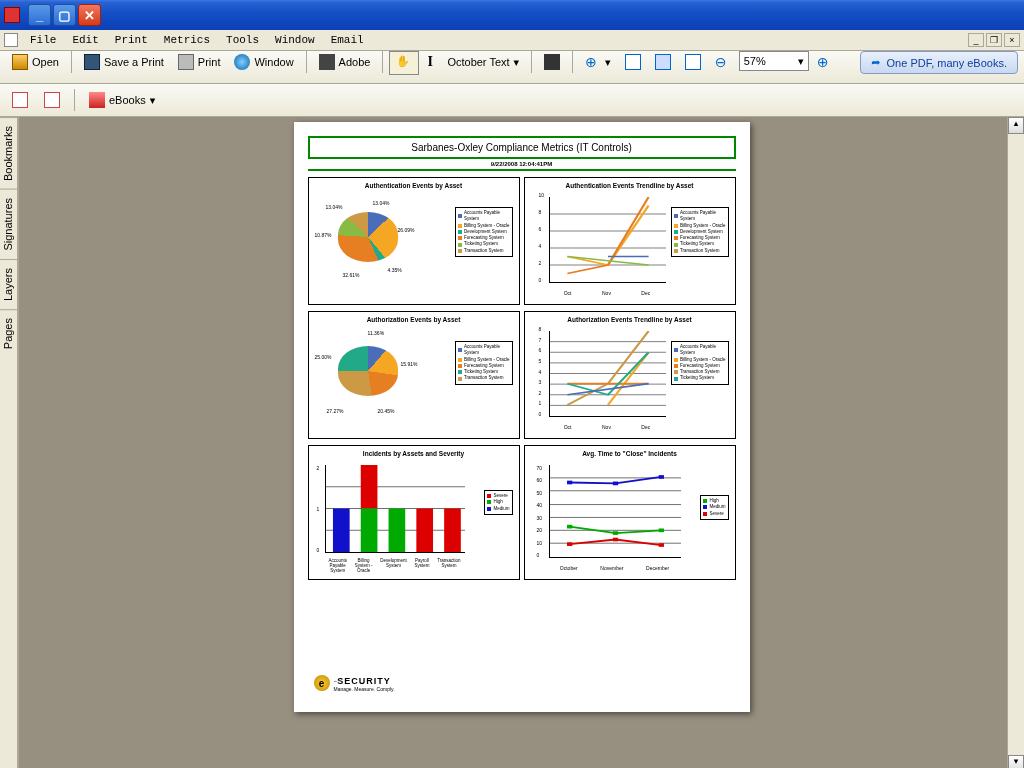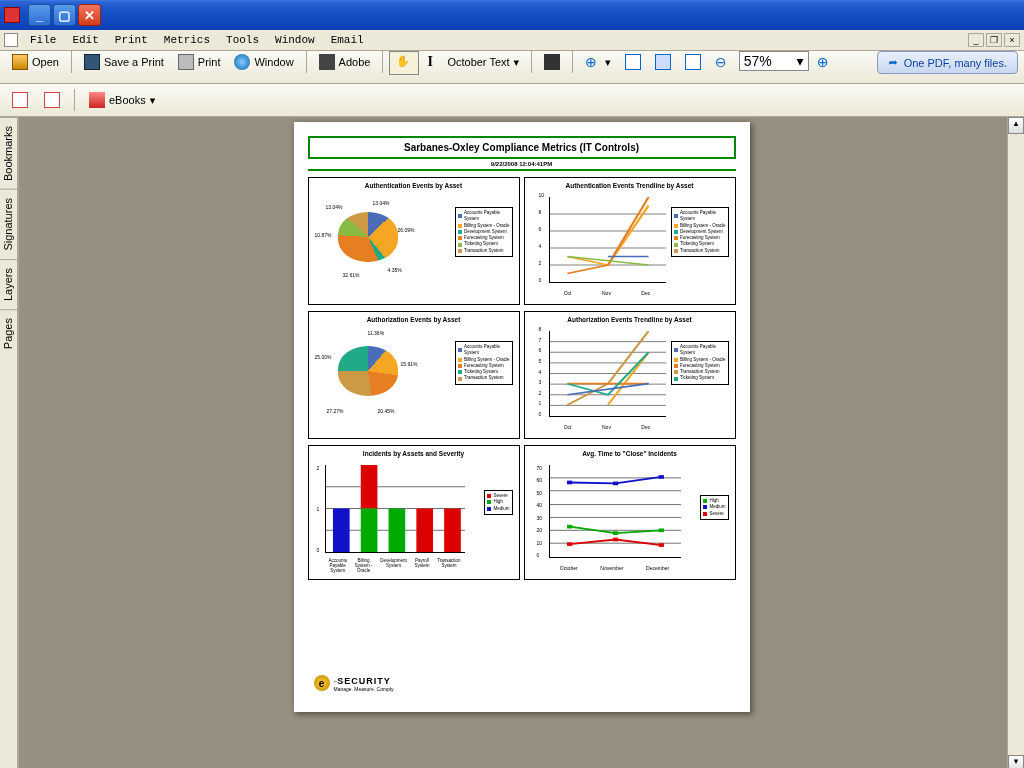--- a/index.html
+++ b/index.html
@@ -19,36 +19,36 @@
 .menubar .doc-icon { width: 14px; height: 14px; background: #fff; border: 1px solid #888; margin-right: 4px; }
 .menubar .mdi-controls { margin-left: auto; display: flex; gap: 2px; padding-right: 4px; }
 .menubar .mdi-btn { width: 16px; height: 14px; border: 1px solid #aca899; background: #ece9d8; font-size: 9px; display: flex; align-items: center; justify-content: center; }
 
 
 .toolbar { height: 33px; background: linear-gradient(#fafaf5, #ece9d8); border-bottom: 1px solid #aca899; display: flex; align-items: flex-start; padding: 0 6px; gap: 2px; }
 .toolbar2 { height: 30px; background: linear-gradient(#fafaf5, #ece9d8); border-bottom: 1px solid #aca899; display: flex; align-items: center; padding: 16px 6px; gap: 4px; }
 .tb-btn { display: flex; align-items: center; padding: 3px 6px; gap: 4px; cursor: default; }
 .tb-icon { width: 16px; height: 16px; display: inline-block; }
 .tb-sep { width: 1px; height: 22px; background: #aca899; margin: 0 4px; }
-.zoom-box { width: 70px; height: 20px; border: 1px solid #888; background: white; padding: 2px 4px; font-size: 14px; display: flex; align-items: center; }
+.zoom-box { width: 70px; height: 20px; border: 1px solid #888; background: white; padding: 2px 4px; font-size: 11px; display: flex; align-items: center; }
 .help-bubble { margin-left: auto; background: linear-gradient(#e8f0fc, #c8d8f0); border: 1px solid #8898c0; border-radius: 4px; padding: 4px 10px; display: flex; align-items: center; gap: 6px; color: #1040a0; }
 
 
 .workspace { display: flex; height: 655px; }
 .sidebar-tabs { width: 19px; background: #ece9d8; border-right: 2px solid #aca899; display: flex; flex-direction: column; }
 .sidetab { writing-mode: vertical-rl; transform: rotate(180deg); padding: 8px 2px; font-size: 11px; border-bottom: 1px solid #aca899; background: #ece9d8; cursor: default; text-align: center; }
 
 
 .doc-area { flex: 1; background: #978f80; position: relative; overflow: hidden; }
 .doc-page { position: absolute; left: 50%; transform: translateX(-50%); top: 5px; width: 456px; height: 590px; background: white; box-shadow: 2px 2px 6px rgba(0,0,0,0.5); padding: 14px; }
 .scroll-right { position: absolute; right: 0; top: 0; width: 17px; height: 100%; background: #ece9d8; border-left: 1px solid #aca899; }
 .scroll-right .arrow { height: 17px; background: linear-gradient(#fff, #ddd); border: 1px solid #888; font-size: 9px; text-align: center; }
 
 
-.report-title { border: 2px solid #080; text-align: center; padding: 4px; font-weight: bold; font-size: 10px; margin-bottom: 2px; }
+.report-title { border: 2px solid #080; text-align: center; padding: 4px; font-weight: normal; font-size: 10px; margin-bottom: 2px; }
 .report-date { text-align: center; font-size: 6px; font-weight: bold; border-bottom: 2px solid #080; padding-bottom: 2px; margin-bottom: 6px; }
 .chart-row { display: flex; gap: 4px; margin-bottom: 6px; }
 .chart-cell { flex: 1; border: 1px solid #000; padding: 4px; height: 128px; position: relative; }
 .chart-cell.tall { height: 135px; }
 .chart-title { font-size: 6.5px; font-weight: bold; text-align: center; margin-bottom: 3px; }
 .chart-body { height: calc(100% - 12px); position: relative; }
 .logo-area { position: absolute; bottom: 20px; left: 20px; display: flex; align-items: center; gap: 4px; }
 .logo-circle { width: 16px; height: 16px; border-radius: 50%; background: radial-gradient(#fc3, #b80); display: flex; align-items: center; justify-content: center; font-weight: bold; font-size: 10px; }
 .logo-text { font-size: 9px; font-weight: bold; letter-spacing: 1px; }
 .logo-sub { font-size: 5px; }
@@ -143,21 +143,21 @@
     </div>
   <div class="zoom-box">
       <span>57%</span>
       <span style="margin-left:auto">▾</span>
     </div>
   <div class="tb-btn">
       <span class="tb-icon" style="color:#06c;font-size:14px">⊕</span>
     </div>
   <div class="help-bubble">
       <span style="color:#06c">➦</span>
-      <span>One PDF, many files.</span>
+      <span>One PDF, many eBooks.</span>
     </div>
 </div>
 
 <div class="toolbar2">
   <div class="tb-btn">
       <span class="tb-icon" style="background:#fff;border:1px solid #c44"></span>
     </div>
   <div class="tb-btn">
       <span class="tb-icon" style="background:#fff;border:1px solid #c44"></span>
     </div>

